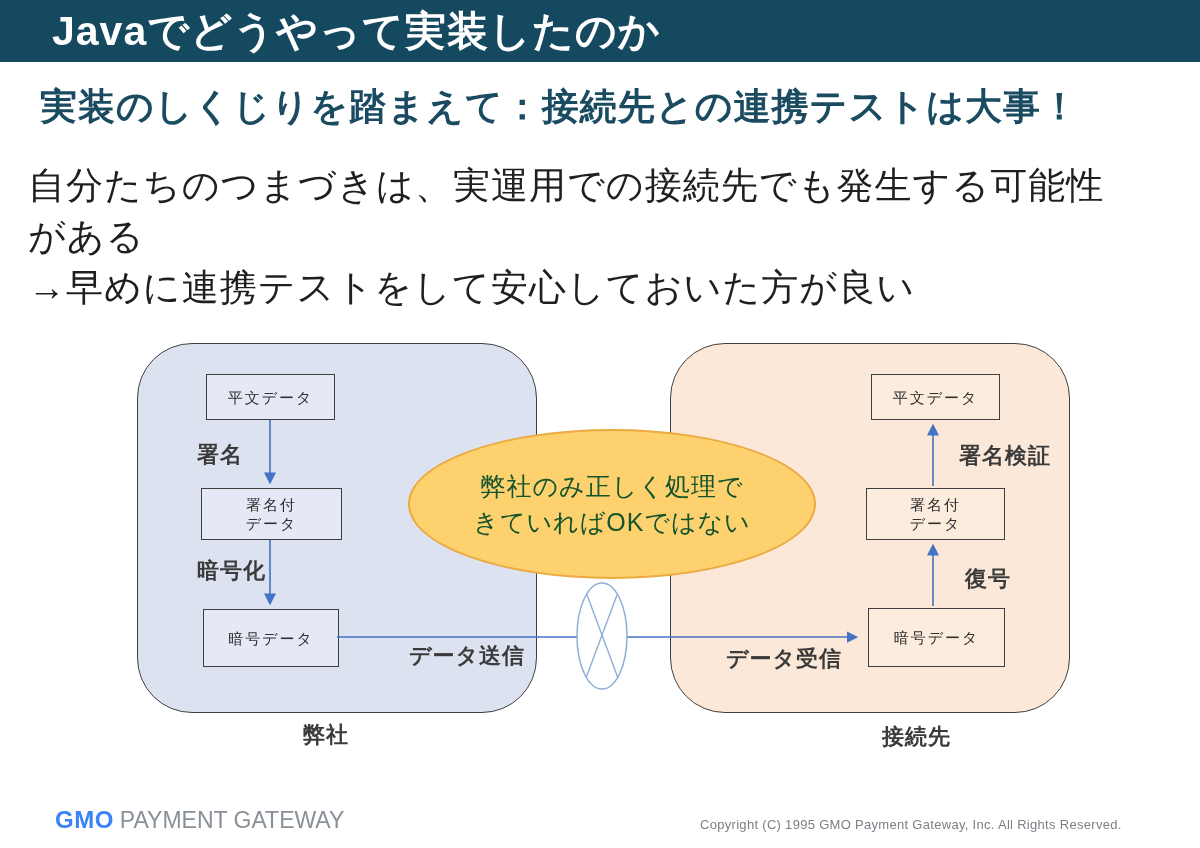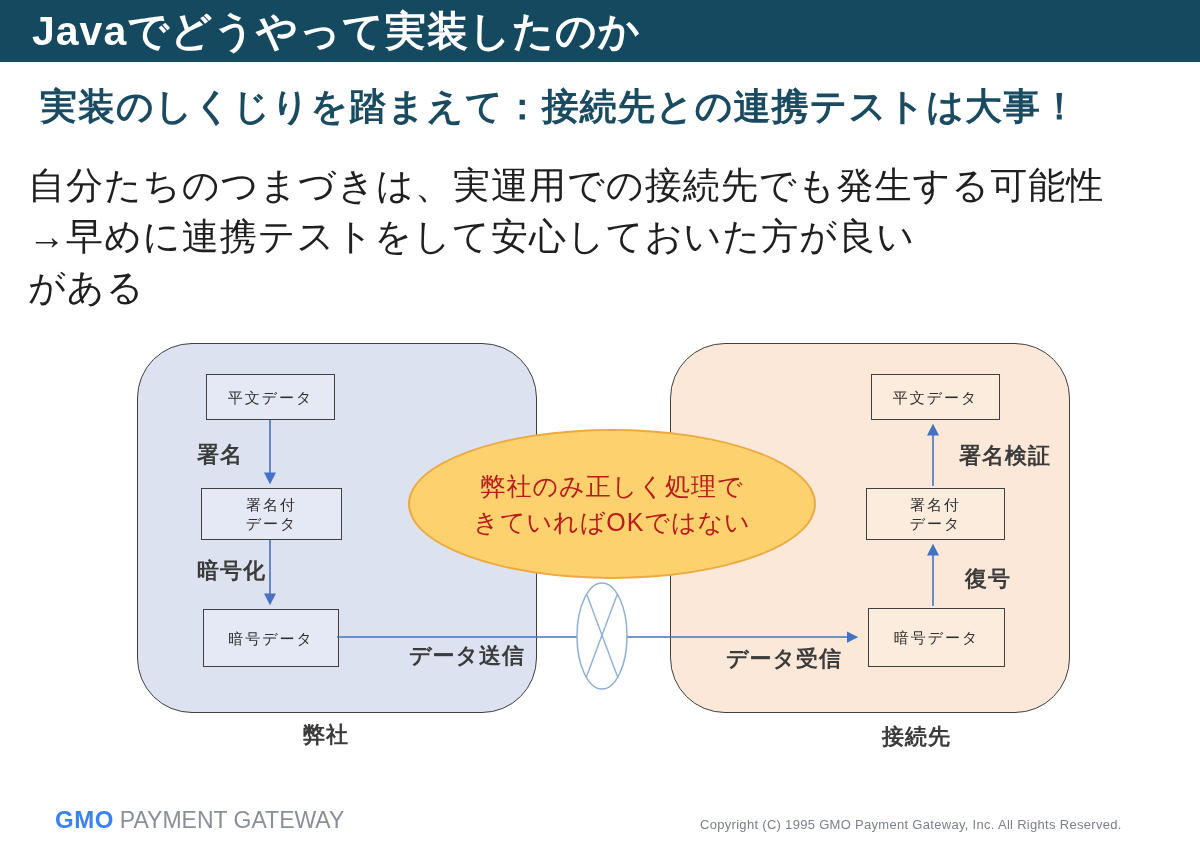--- a/index.html
+++ b/index.html
@@ -6,21 +6,21 @@
   .slide{
     position:relative;width:1200px;height:848px;overflow:hidden;background:#ffffff;
     font-family:"Liberation Sans","DejaVu Sans",sans-serif;
   }
   
   .titlebar{
     position:absolute;left:0;top:0;width:1200px;height:62px;
     background:#15495F;display:flex;align-items:center;
   }
   .titlebar h1{
-    margin:0 0 0 32px;color:#ffffff;font-size:41px;font-weight:700;letter-spacing:1px;
+    margin:0 0 0 52px;color:#ffffff;font-size:41px;font-weight:700;letter-spacing:1px;
   }
   .subtitle{
     position:absolute;left:40px;top:82px;width:1140px;
     color:#1A4B61;font-size:37px;font-weight:700;letter-spacing:1px;white-space:nowrap;
   }
   
   .body-text{
     position:absolute;left:28px;top:160px;width:1150px;
     color:#1f1f1f;font-size:37px;font-weight:400;line-height:51px;letter-spacing:1px;
   }
@@ -54,21 +54,21 @@
   #lbl-receive{left:710px;top:644px;margin-left:16px;}
   #lbl-verify{left:959px;top:441px;}
   #lbl-decrypt{left:965px;top:564px;}
   #lbl-our{left:303px;top:720px;}
   #lbl-partner{left:858px;top:722px;margin-left:24px;}
   .connectors{position:absolute;left:0;top:0;z-index:3;pointer-events:none;}
   .callout{
     position:absolute;left:408px;top:429px;width:404px;height:146px;z-index:4;
     background:#FCD16E;border:2px solid #ECAA40;border-radius:50%;
     display:flex;flex-direction:column;align-items:center;justify-content:center;
-    font-size:25px;line-height:36px;color:#b91c1c;letter-spacing:1px;
+    font-size:25px;line-height:36px;color:#14532d;letter-spacing:1px;
   }
   
   .gmo-logo{
     position:absolute;left:55px;top:806px;display:inline-flex;align-items:baseline;
   }
   .gmo-logo .gmo{font-size:24px;font-weight:800;color:#3b82f6;letter-spacing:0.5px;}
   .gmo-logo .rest{font-size:23px;font-weight:400;color:#8A9097;letter-spacing:0;margin-left:6px;}
   .copyright{
     position:absolute;left:700px;top:817px;font-size:13px;color:#7C8187;letter-spacing:0.3px;
   }
@@ -79,22 +79,22 @@
 <div class="slide">
 
   <header class="titlebar">
     <h1>Javaでどうやって実装したのか</h1>
   </header>
 
   <div class="subtitle">実装のしくじりを踏まえて：接続先との連携テストは大事！</div>
 
   <div class="body-text">
     <div>自分たちのつまづきは、実運用での接続先でも発生する可能性</div>
+    <div>がある</div>
     <div>→早めに連携テストをして安心しておいた方が良い</div>
-    <div>がある</div>
   </div>
 
   <div class="container left"></div>
   <div class="container right"></div>
 
   <div class="dbox l" id="box-plain-l">
     <span>平文データ</span>
   </div>
   <div class="dbox l" id="box-signed-l">
     <span>署名付</span>

